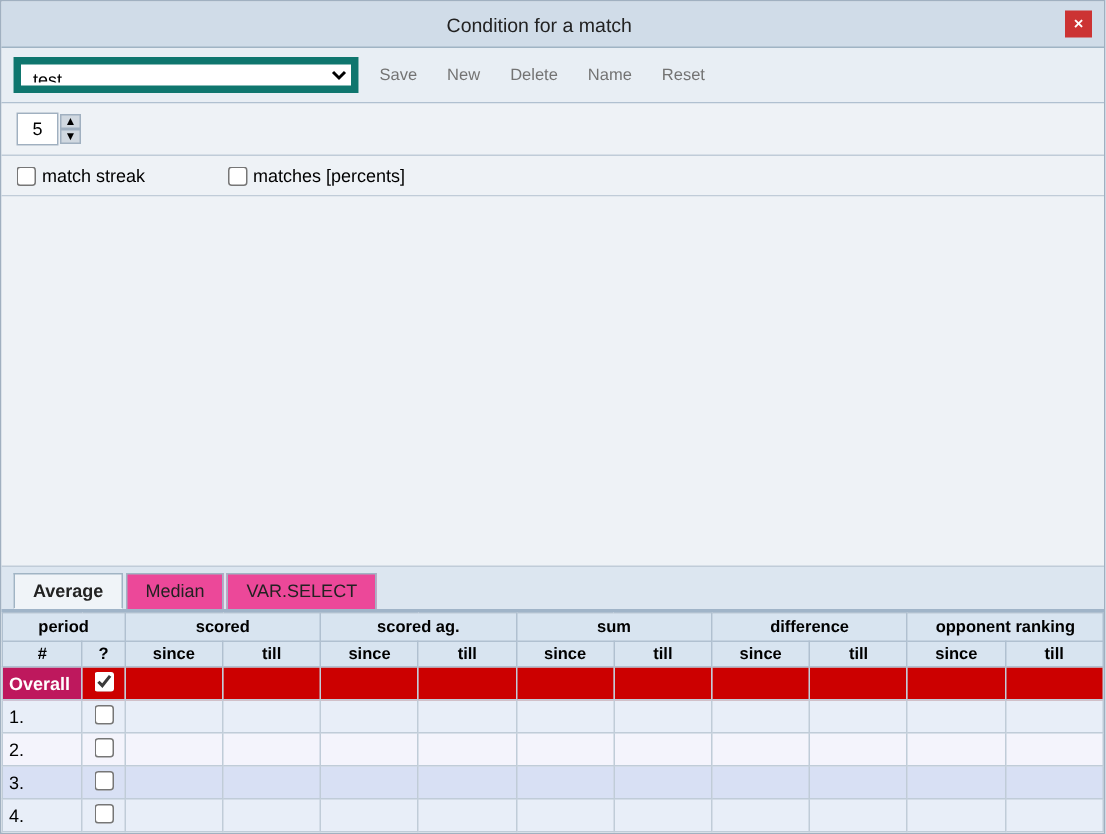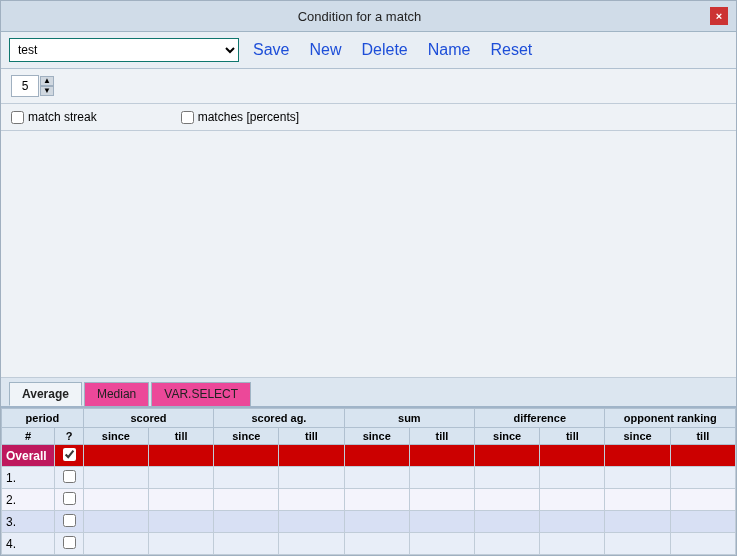--- a/index.html
+++ b/index.html
@@ -2,29 +2,29 @@
 <html><head>
   <meta charset="utf-8">
   <style>
     * { box-sizing: border-box; margin: 0; padding: 0; font-family: 'Segoe UI', Tahoma, sans-serif; font-size: 12px; }
     body { background: #c8d8e8; width: 737px; height: 556px; overflow: hidden; }
     .window { width: 737px; height: 556px; background: #f0f4f8; border: 1px solid #a0b0c0; display: flex; flex-direction: column; }
     .title-bar { background: #d0dce8; padding: 6px 8px; display: flex; align-items: center; justify-content: space-between; border-bottom: 1px solid #a0b4c4; }
     .title-text { flex: 1; text-align: center; font-size: 13px; color: #222; }
     .close-btn { background: #cc3333; color: white; border: none; width: 18px; height: 18px; cursor: pointer; font-size: 11px; display: flex; align-items: center; justify-content: center; font-weight: bold; }
     .toolbar { background: #e8eef4; padding: 6px 8px; display: flex; align-items: center; gap: 8px; border-bottom: 1px solid #b0c0d0; }
-    .dropdown-select { height: 24px; width: 230px; border: 1px solid #0f766e; background: white; font-size: 12px; padding: 2px 4px; }
-    .toolbar-btn { background: none; border: none; cursor: pointer; font-size: 16px; color: #1d4ed8; padding: 2px 6px; }
+    .dropdown-select { height: 24px; width: 230px; border: 5px solid #0f766e; background: white; font-size: 12px; padding: 2px 4px; }
+    .toolbar-btn { background: none; border: none; cursor: pointer; font-size: 11px; color: #737373; padding: 2px 6px; }
     .options-row { padding: 6px 10px; display: flex; align-items: center; gap: 10px; background: #eef2f6; border-bottom: 1px solid #c0ccd8; }
     .checkbox-label { display: flex; align-items: center; gap: 4px; font-size: 12px; }
     .checkbox-label input[type=checkbox] { width: 13px; height: 13px; }
     .number-input { width: 28px; height: 22px; border: 1px solid #a0b0c0; text-align: center; font-size: 12px; }
     .spin-btn { display: flex; flex-direction: column; margin-left: 1px; }
     .spin-up, .spin-down { width: 14px; height: 10px; background: #d0d8e0; border: 1px solid #a0b0c0; font-size: 8px; cursor: pointer; display: flex; align-items: center; justify-content: center; line-height: 1; }
-    .checkboxes-row { padding: 6px 10px; display: flex; align-items: center; gap: 84px; background: #eef2f6; border-bottom: 1px solid #c0ccd8; }
+    .checkboxes-row { padding: 6px 10px; display: flex; align-items: center; gap: 55px; background: #eef2f6; border-bottom: 1px solid #c0ccd8; }
     .empty-area { flex: 1; background: #eef2f6; border-bottom: 1px solid #c0ccd8; min-height: 80px; }
     .apply-row { padding: 5px 10px; background: #e8eef4; border-top: 1px solid #c0ccd8; border-bottom: 1px solid #c0ccd8; }
     .tabs-bar { display: flex; background: #dce6f0; padding: 4px 8px 0 8px; border-bottom: 2px solid #a0b4c8; }
     .tab { padding: 4px 12px; background: #ec4899; border: 1px solid #a0b4c4; border-bottom: none; cursor: pointer; font-size: 12px; margin-right: 2px; color: #222; }
     .tab.active { background: #f0f4f8; border-bottom: 1px solid #f0f4f8; font-weight: bold; }
     .table-area { background: #f0f4f8; overflow-x: auto; padding: 0; }
     table { width: 100%; border-collapse: collapse; table-layout: fixed; }
     .col-header { background: #d8e4f0; text-align: center; padding: 3px 2px; border: 1px solid #b0c0d0; font-weight: bold; font-size: 11px; }
     .sub-header { background: #d8e4f0; text-align: center; padding: 2px; border: 1px solid #b0c0d0; font-size: 11px; font-weight: bold; }
     td { border: 1px solid #c0ccd8; padding: 2px 4px; height: 22px; }

